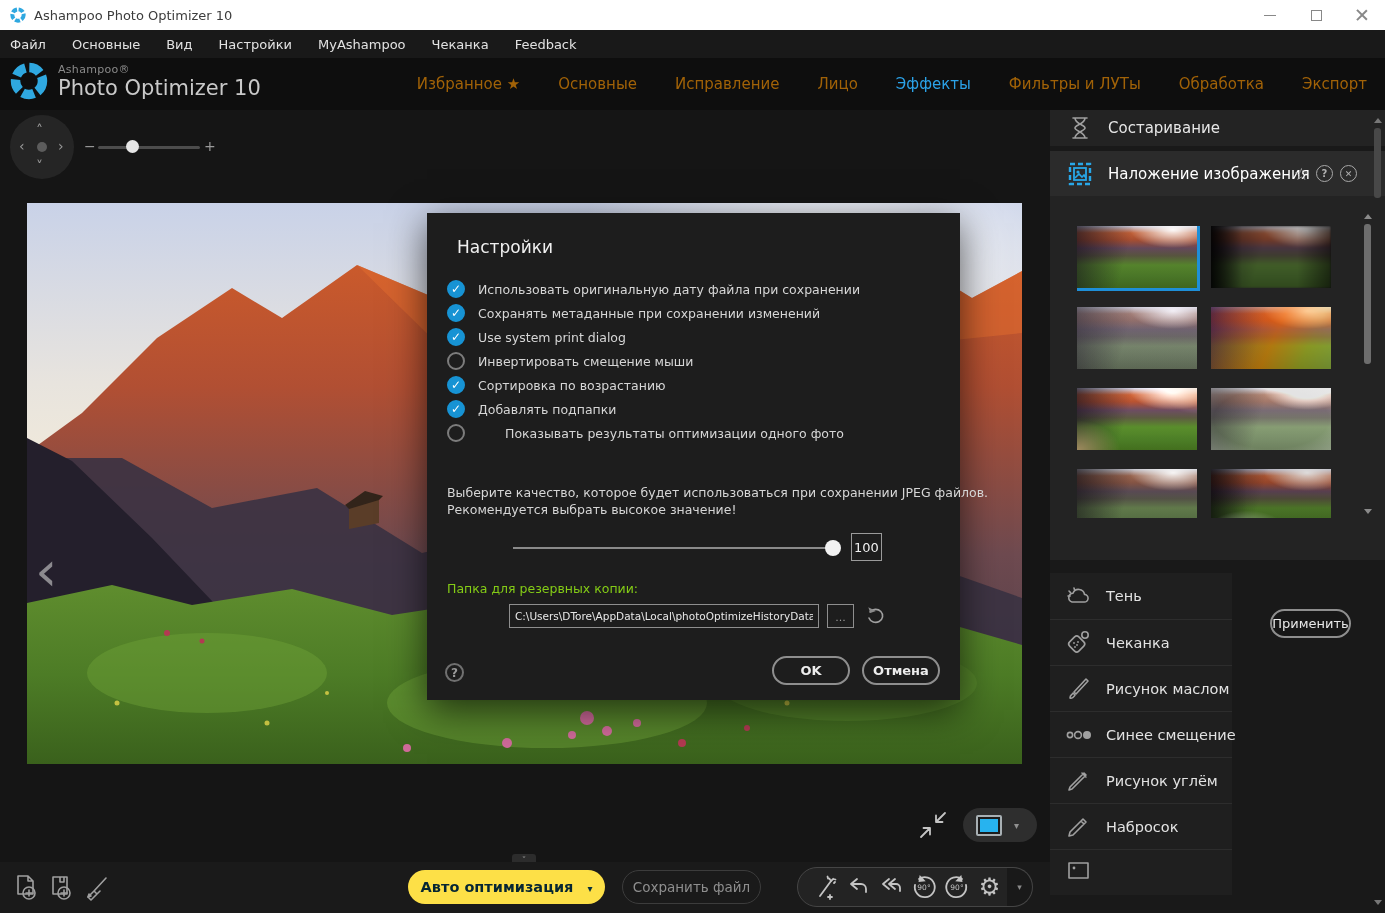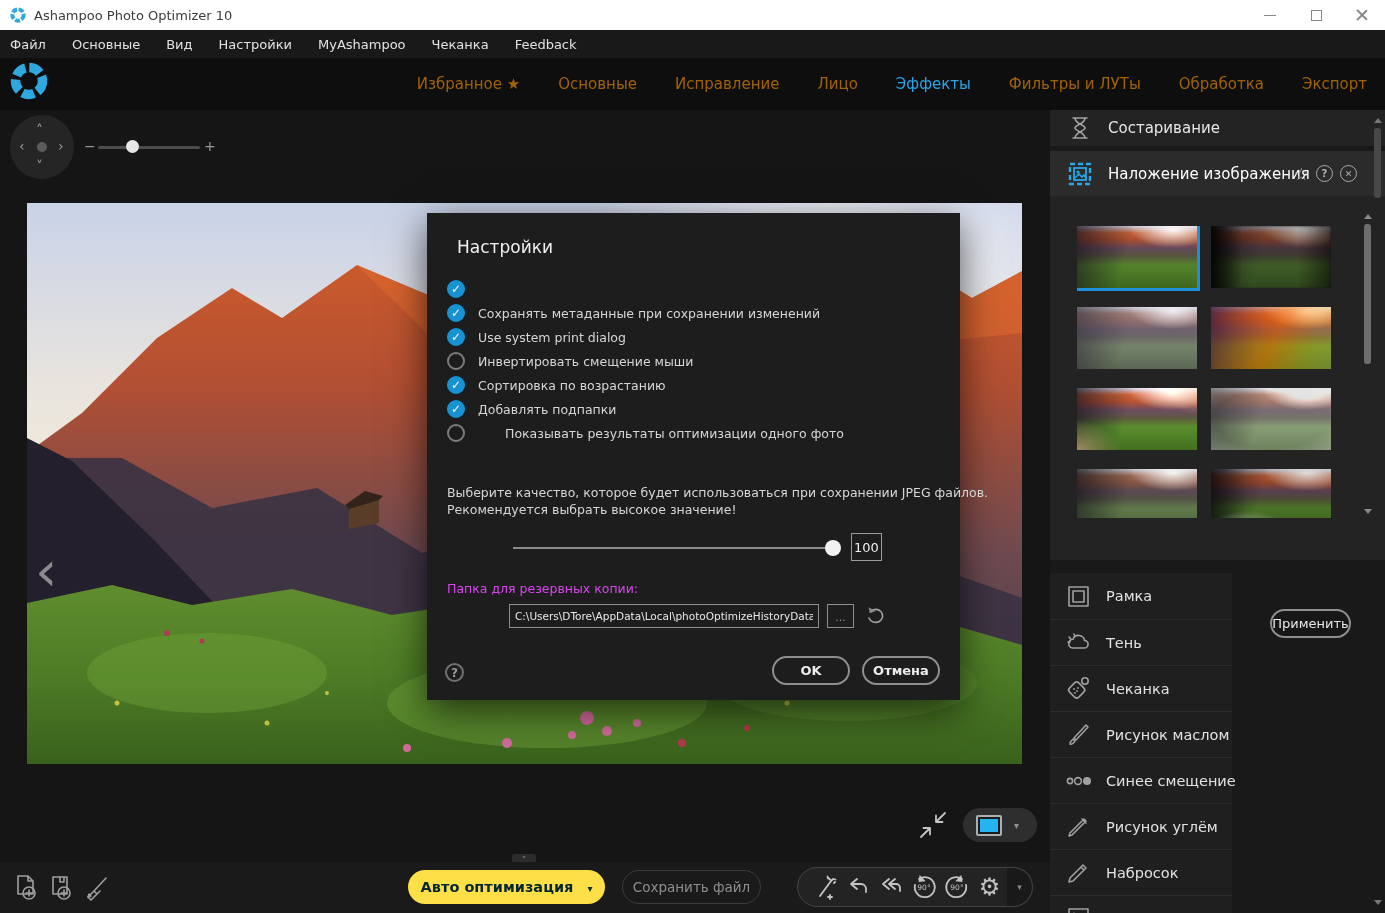--- a/index.html
+++ b/index.html
@@ -75,21 +75,21 @@
   .chk .tick { display:none; color:#fff; font-size:12px; font-weight:bold; line-height:1; }
   .chk.checked { border-color:#1793d4; background:#1793d4; }
   .chk.checked .tick { display:block; }
   .chk-label { font-size:12.5px; color:#d6d6d6; white-space:nowrap; }
   .jpeg-text { position:absolute; left:20px; font-size:12.5px; color:#d6d6d6; white-space:nowrap; }
   .q-slider { position:absolute; left:86px; top:326px; width:320px; height:18px; }
   .q-slider .track { position:absolute; left:0; top:8px; width:320px; height:2px; background:#8a8a8a; }
   .q-slider .thumb { position:absolute; left:312px; top:1px; width:16px; height:16px; border-radius:50%; background:#f2f2f2; }
   .q-value { position:absolute; left:424px; top:320px; width:31px; height:28px; border:1px solid #9a9a9a;
     color:#f0f0f0; font-size:13px; display:flex; align-items:center; justify-content:center; }
-  .backup-label { position:absolute; left:20px; top:368px; font-size:12.5px; color:#d946ef; }
+  .backup-label { position:absolute; left:20px; top:368px; font-size:12.5px; color:#84cc16; }
   .backup-input { position:absolute; left:82px; top:391px; width:310px; height:24px; background:#1d1d1d;
     border:1px solid #8e8e8e; color:#e8e8e8; font-size:10.5px; padding:0 5px;
     font-family:"DejaVu Sans","Liberation Sans",sans-serif; }
   .browse-btn { position:absolute; left:400px; top:391px; width:27px; height:24px; border:1px solid #8e8e8e;
     background:#1d1d1d; color:#9a9a9a; font-size:11px; display:flex; align-items:flex-end; justify-content:center; padding-bottom:3px; }
   .reset-icon { position:absolute; left:438px; top:392px; width:20px; height:20px; }
   .dlg-help { position:absolute; left:18px; top:450px; width:19px; height:19px; border-radius:50%;
     border:2px solid #707070; color:#9a9a9a; font-size:12px; font-weight:bold; display:flex; align-items:center; justify-content:center; }
   .dlg-btn { position:absolute; top:443px; width:78px; height:29px; border-radius:15px; border:2px solid #8e8e8e;
     background:transparent; color:#ececec; font-size:13px; font-weight:bold; display:flex; align-items:center; justify-content:center; }
@@ -204,20 +204,24 @@
     <span class="mi">MyAshampoo</span>
     <span class="mi">Чеканка</span>
     <span class="mi">Feedback</span>
   </div>
 
   <div class="header">
     <div class="brand">
       <svg width="38" height="38" viewBox="0 0 24 24">
         <circle cx="12" cy="12" r="8.5" fill="none" stroke="#2fa8e0" stroke-width="6" stroke-dasharray="7.5 2.5"></circle>
       </svg>
+      <div>
+        <div class="company">Ashampoo®</div>
+        <div class="product">Photo Optimizer 10</div>
+      </div>
     </div>
     <div class="tabs">
       <span class="tab">Избранное ★</span>
       <span class="tab">Основные</span>
       <span class="tab">Исправление</span>
       <span class="tab">Лицо</span>
       <span class="tab active">Эффекты</span>
       <span class="tab">Фильтры и ЛУТы</span>
       <span class="tab">Обработка</span>
       <span class="tab">Экспорт</span>
@@ -313,20 +317,21 @@
       <span>˅</span>
     </div>
 
     <div class="dialog">
       <div class="dtitle">Настройки</div>
 
       <div class="chk-row" style="top:66px;">
         <span class="chk checked">
             <span class="tick">✓</span>
           </span>
+        <span class="chk-label">Использовать оригинальную дату файла при сохранении</span>
       </div>
       <div class="chk-row" style="top:90px;">
         <span class="chk checked">
             <span class="tick">✓</span>
           </span>
         <span class="chk-label">Сохранять метаданные при сохранении изменений</span>
       </div>
       <div class="chk-row" style="top:114px;">
         <span class="chk checked">
             <span class="tick">✓</span>
@@ -504,27 +509,20 @@
         <span class="tri-up"></span>
         <span class="sthumb"></span>
         <span class="tri-dn"></span>
       </div>
       <div class="apply-btn">Применить</div>
     </div>
 
     <div class="effects">
       <div class="fx-row">
         <svg class="fx-ic" viewBox="0 0 27 27">
-          <rect class="st" x="4" y="4" width="19" height="19"></rect>
-          <rect class="st" x="8" y="8" width="11" height="11"></rect>
-        </svg>
-        <span class="fx-lbl">Рамка</span>
-      </div>
-      <div class="fx-row">
-        <svg class="fx-ic" viewBox="0 0 27 27">
           <path class="st" d="M7 19 a4.5 4.5 0 0 1 1 -8.8 a6 6 0 0 1 11.5 1.2 a3.8 3.8 0 0 1 -.5 7.6 Z"></path>
           <path class="st" d="M4 8 l1.6 1.6 M9 5 l.6 2 M3 13 h2.2"></path>
         </svg>
         <span class="fx-lbl">Тень</span>
       </div>
       <div class="fx-row">
         <svg class="fx-ic" viewBox="0 0 27 27">
           <rect class="st" x="5" y="9" width="13" height="13" rx="3" transform="rotate(-45 11 15)"></rect>
           <circle cx="20" cy="6" r="3.2" class="st"></circle>
           <circle cx="9" cy="14" r=".9" fill="#a0a0a0"></circle>

